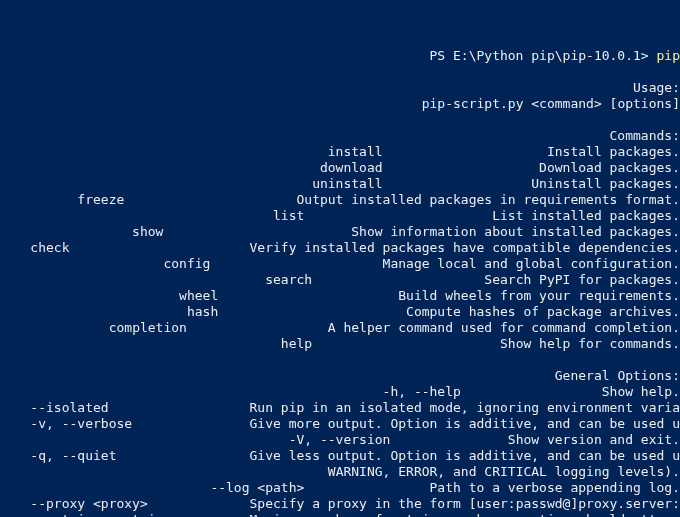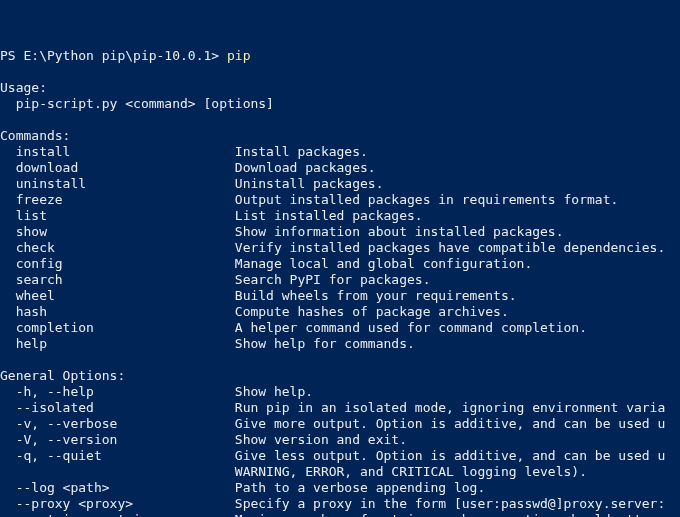--- a/index.html
+++ b/index.html
@@ -8,21 +8,21 @@
     background: #012456;
     color: #eeedf0;
     font-family: "NSimSun", "SimSun", "Consolas", monospace;
     font-size: 13px;
     line-height: 16px;
     width: 680px;
     height: 517px;
     overflow: hidden;
     white-space: pre;
   }
-  .line { height: 16px; }
+  .line { height: 16px; text-align: right; }
   .yellow { color: #f9f1a5; }
 </style>
 </head>
 <body>
 
 
 <div id="term"><div class="line"><span>PS E:\Python pip\pip-10.0.1&gt; </span><span class="yellow">pip</span></div><div class="line"></div><div class="line">Usage:</div><div class="line">  pip-script.py &lt;command&gt; [options]</div><div class="line"></div><div class="line">Commands:</div><div class="line">  install                     Install packages.</div><div class="line">  download                    Download packages.</div><div class="line">  uninstall                   Uninstall packages.</div><div class="line">  freeze                      Output installed packages in requirements format.</div><div class="line">  list                        List installed packages.</div><div class="line">  show                        Show information about installed packages.</div><div class="line">  check                       Verify installed packages have compatible dependencies.</div><div class="line">  config                      Manage local and global configuration.</div><div class="line">  search                      Search PyPI for packages.</div><div class="line">  wheel                       Build wheels from your requirements.</div><div class="line">  hash                        Compute hashes of package archives.</div><div class="line">  completion                  A helper command used for command completion.</div><div class="line">  help                        Show help for commands.</div><div class="line"></div><div class="line">General Options:</div><div class="line">  -h, --help                  Show help.</div><div class="line">  --isolated                  Run pip in an isolated mode, ignoring environment varia</div><div class="line">  -v, --verbose               Give more output. Option is additive, and can be used u</div><div class="line">  -V, --version               Show version and exit.</div><div class="line">  -q, --quiet                 Give less output. Option is additive, and can be used u</div><div class="line">                              WARNING, ERROR, and CRITICAL logging levels).</div><div class="line">  --log &lt;path&gt;                Path to a verbose appending log.</div><div class="line">  --proxy &lt;proxy&gt;             Specify a proxy in the form [user:passwd@]proxy.server:</div><div class="line">  --retries &lt;retries&gt;         Maximum number of retries each connection should attemp</div></div>
 
 
 

